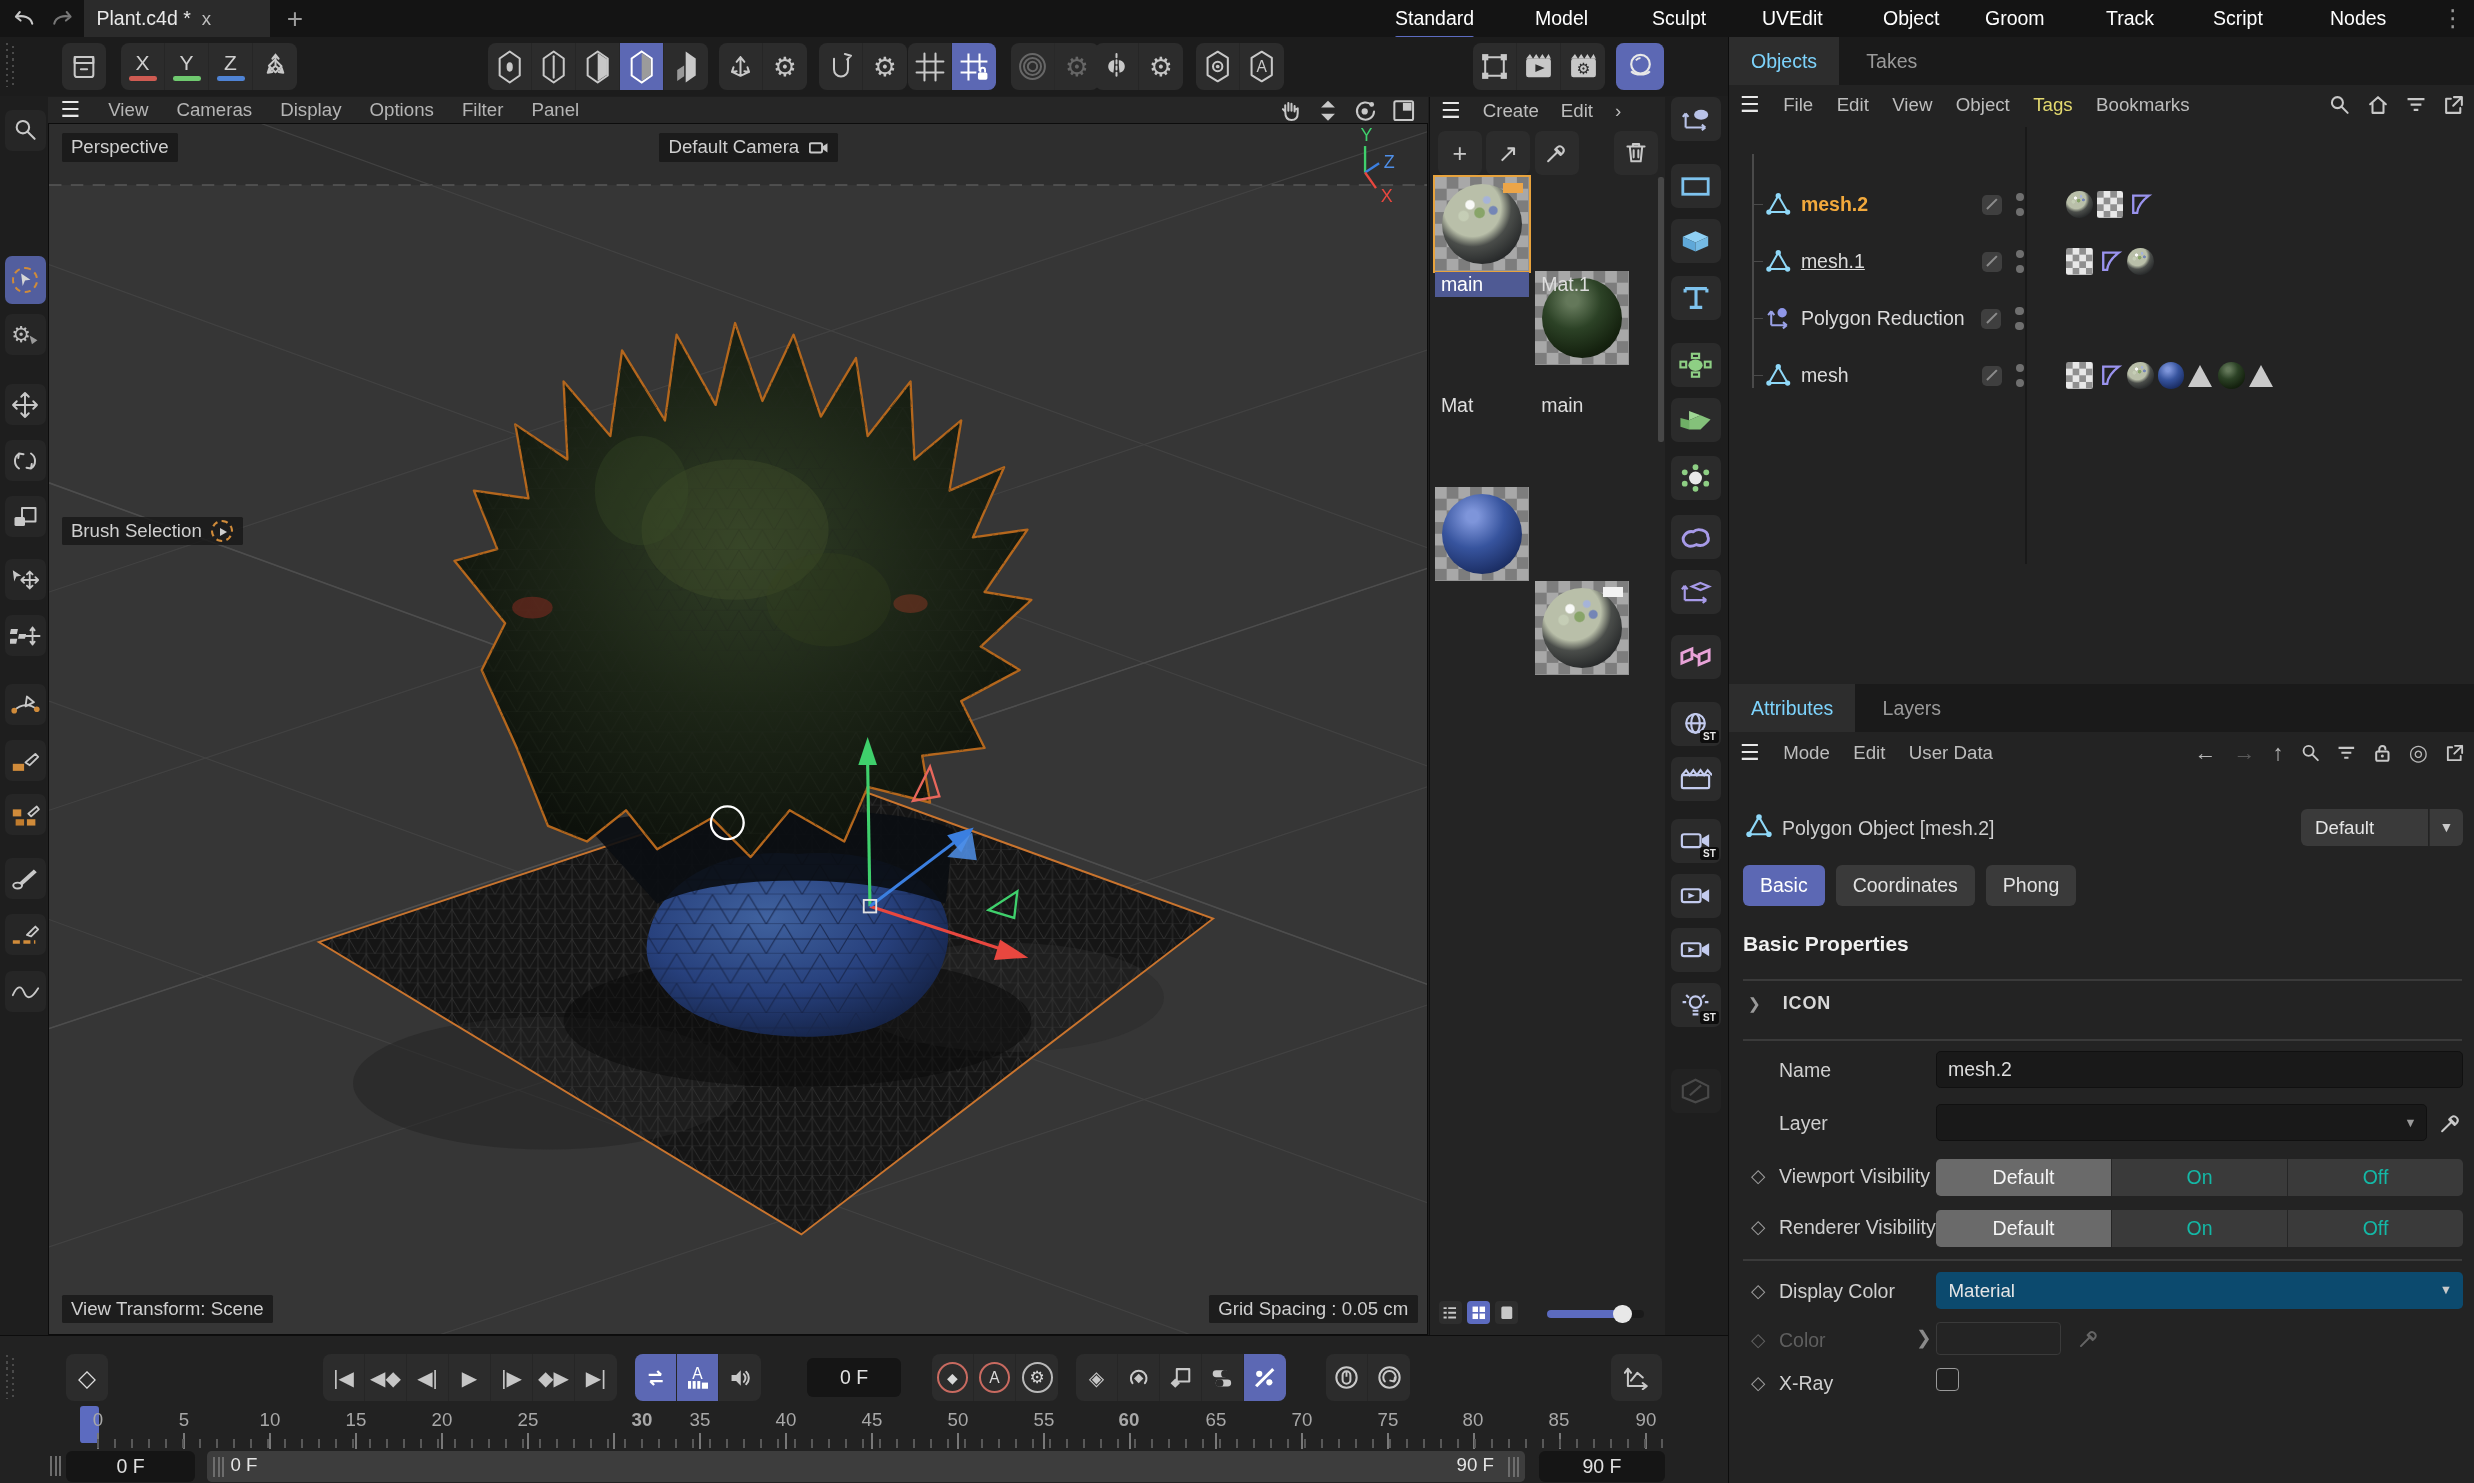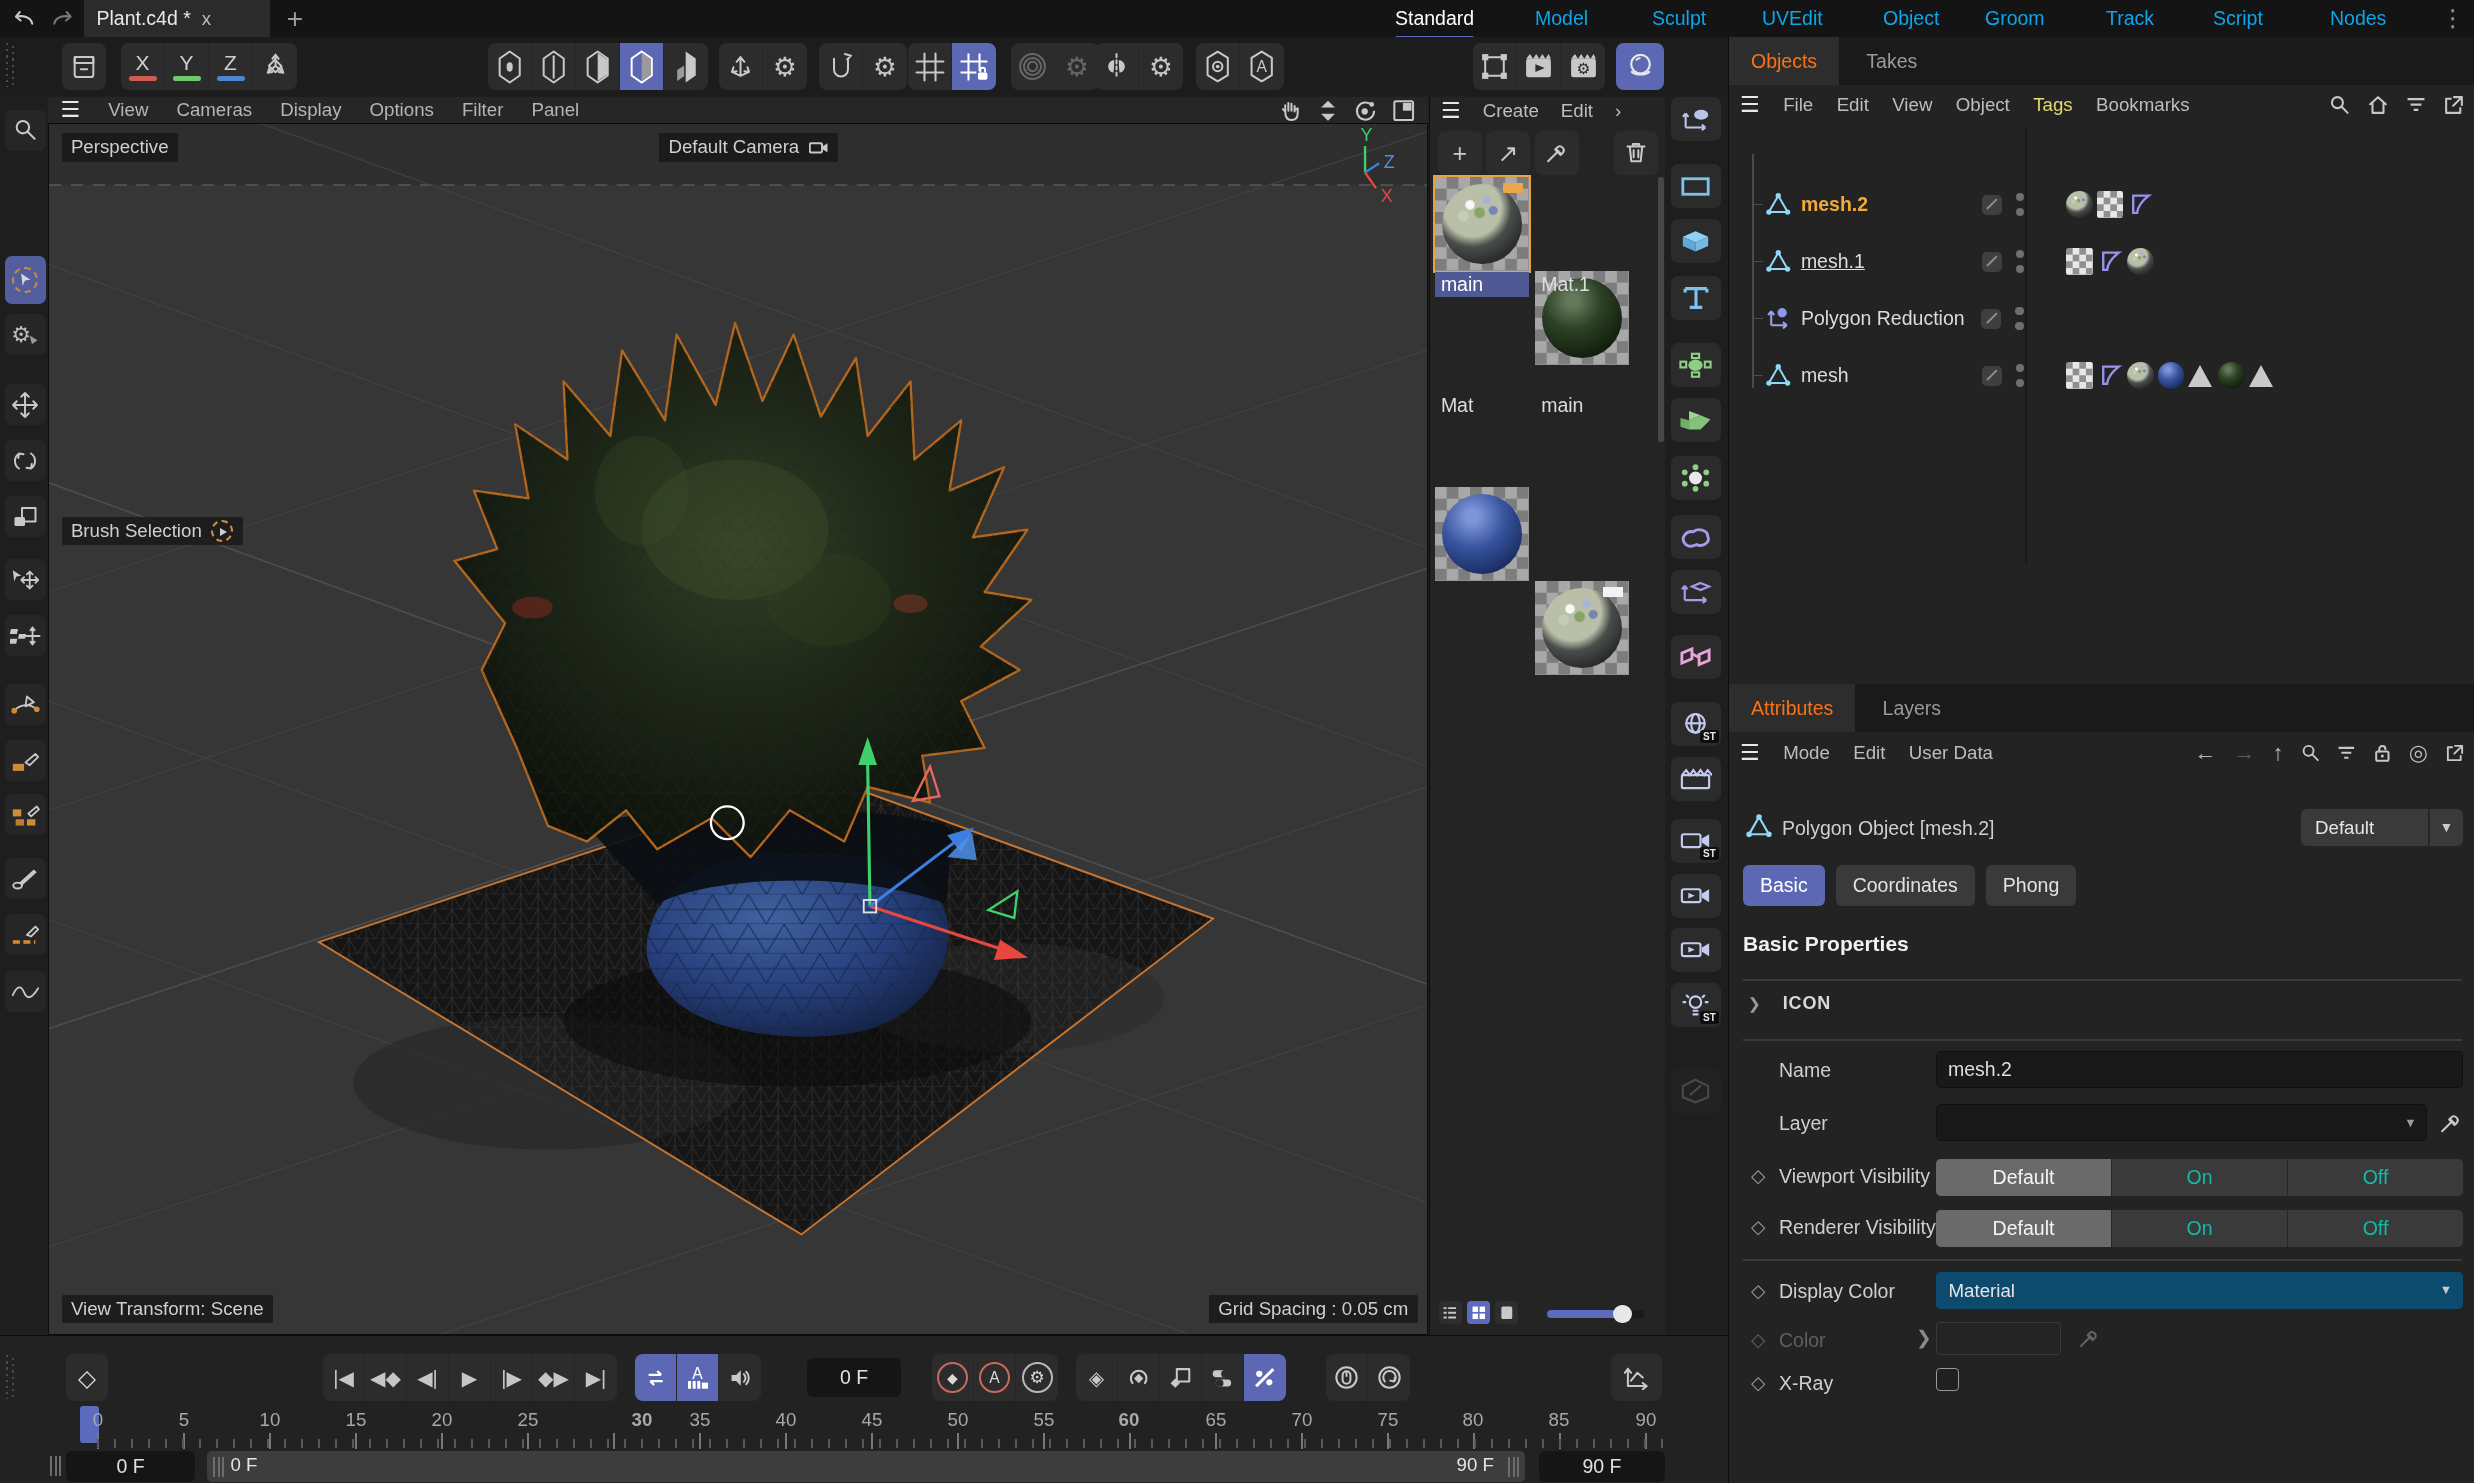--- a/index.html
+++ b/index.html
@@ -9,21 +9,21 @@
   .abs { position:absolute; }
 
   
   .titlebar { left:0; top:0; width:2475px; height:37px; background:#141414; }
   .histbtn { top:4.7px; width:28px; height:28px; color:#8a8a8a; font-size:23.4px; text-align:center; line-height:28px; }
   .doc-tab { left:84px; top:0; width:186px; height:37px; background:#2b2b2b; display:flex; align-items:center;
              padding:0 12.5px; gap:11px; }
   .doc-tab .t { color:#e9e9e9; font-size:19.5px; }
   .doc-tab .x { color:#bdbdbd; font-size:18.7px; }
   .tab-add { left:278px; top:1.6px; width:34px; height:34px; color:#9d9d9d; font-size:28px; text-align:center; line-height:34px; }
-  .layout-item { top:0; height:37px; line-height:36px; color:#0ea5e9; font-size:19.5px; }
+  .layout-item { top:0; height:37px; line-height:36px; color:#ffffff; font-size:19.5px; }
   .layout-item.active { color:#ffffff; }
   .layout-underline { height:3.9px; background:#5c6bc0; border-radius:1.6px; }
   .kebab { color:#9a9a9a; font-size:23.4px; }
 
   
   .toolbar { left:0; top:37px; width:2475px; height:59px; background:#1c1c1c; }
   .tgroup { top:6.2px; height:47px; background:#2c2c2c; border-radius:7.8px; display:flex; align-items:center; overflow:hidden; }
   .tbtn { width:44px; height:47px; display:flex; flex-direction:column; align-items:center; justify-content:center;
           border-right:0.8px solid #262626; position:relative; }
   .tbtn:last-child { border-right:none; }
@@ -77,21 +77,21 @@
   
   .palette { left:1665px; top:97px; width:62px; height:1239px; background:#1e1e1e; }
   .pbtn { left:5.5px; width:50px; height:44px; background:#2b2b2b; border-radius:7px; display:flex; align-items:center; justify-content:center; }
   .pbtn.dim { opacity:.35; }
   .stbadge { position:absolute; right:1.6px; bottom:3.1px; background:#0d0d0d; color:#e8e8e8; font-size:10px; font-weight:700; padding:0.8px 3.1px; border-radius:3.1px; }
 
   
   .rpanel { left:1728px; top:37px; width:747px; height:1446px; background:#232323; border-left:0.8px solid #0d0d0d; }
   .rtabbar { left:0; width:747px; height:48px; background:#1a1a1a; }
   .rtab { height:48px; line-height:48px; padding:0 22px; color:#9a9a9a; font-size:19.5px; display:inline-block; }
-  .rtab.on { background:#2d2d2d; color:#f97316; }
+  .rtab.on { background:#2d2d2d; color:#7dd3fc; }
   .rmenubar { left:0; width:747px; height:34px; display:flex; align-items:center; gap:23.4px; padding:0 11px; }
   .rmenubar .mi { color:#bdbdbd; font-size:18.7px; }
   .rmenu-icons { margin-left:auto; display:flex; gap:17px; align-items:center; }
   .objrow { left:0; width:747px; height:51px; display:flex; align-items:center; }
   .objname { font-size:19.5px; color:#dcdcdc; }
   .objname.sel { color:#f2a93c; font-weight:700; }
   .vis-slash { width:20px; height:20px; border-radius:4.7px; background:#3f3f3f; position:relative; }
   .vis-slash:after { content:""; position:absolute; left:3.1px; top:8.6px; width:14px; height:2.3px; background:#8d8d8d; transform:rotate(-45deg); }
   .dots2 { display:flex; flex-direction:column; gap:6.2px; }
   .dots2 i { width:8.6px; height:8.6px; border-radius:50%; background:#6f6f6f; }

